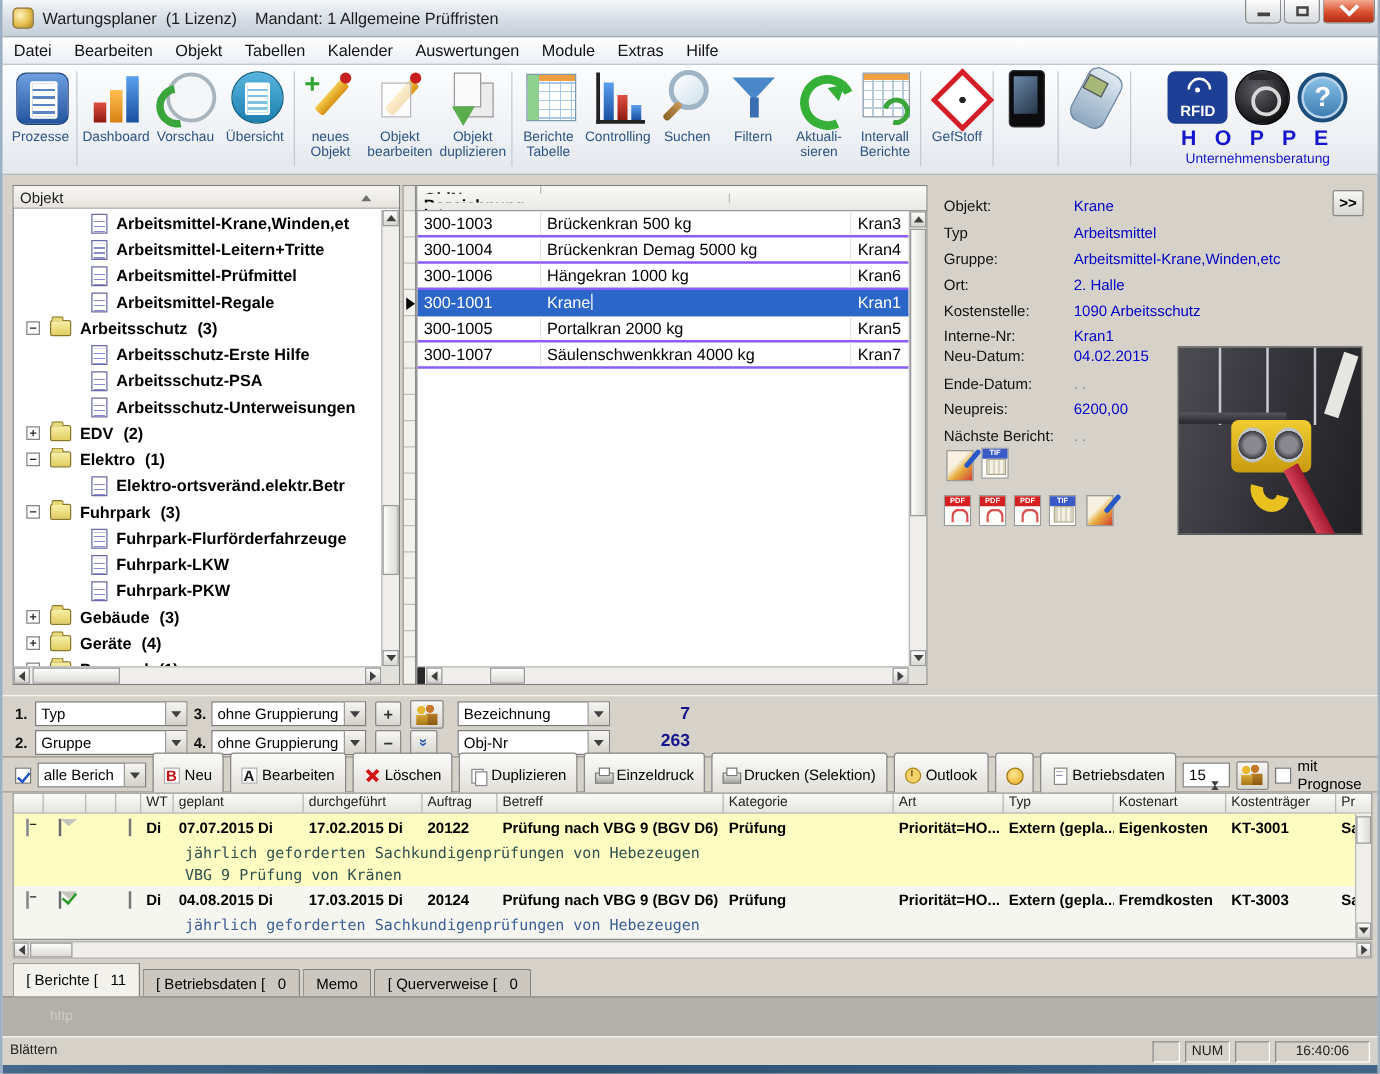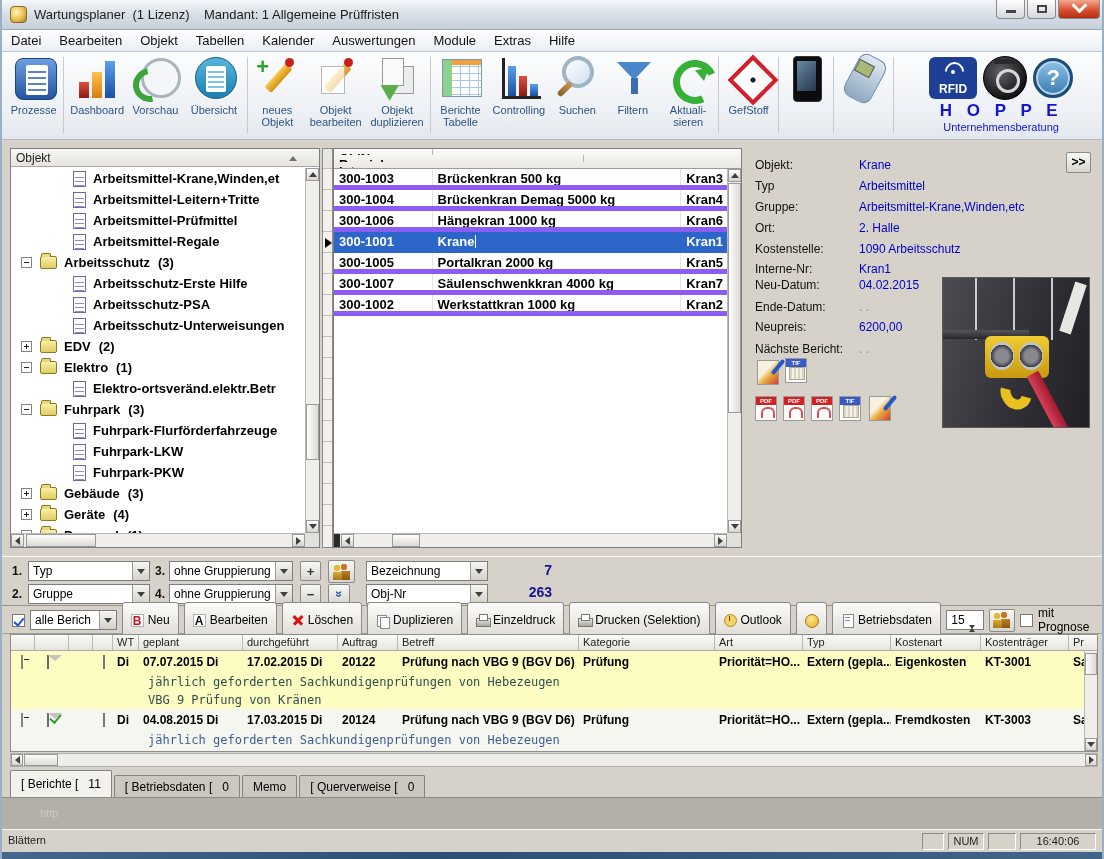--- a/index.html
+++ b/index.html
@@ -176,21 +176,21 @@
   .reccell { height:21px; border-bottom:1px solid #c0beb8; position:relative; }
   .reccell.hdr { height:20px; background:#e8e6e0; }
   .rec-arrow { position:absolute; left:2px; top:6px; width:0; height:0; border-top:5px solid transparent;
     border-bottom:5px solid transparent; border-left:7px solid #000; }
   .otable { position:absolute; left:331px; top:148px; width:409px; height:400px; background:#fff; border:1px solid #7e7e7e; }
   .ohead { height:20px; display:flex; background:linear-gradient(#fbfbfa,#e9e8e2); border-bottom:1px solid #9a9a9a;
     font-size:13px; font-weight:bold;flex-direction:column; }
   .ohead > span { line-height:19px; padding-left:5px; border-right:1px solid #b8b8b4; overflow:hidden; white-space:nowrap; }
   .oc1 { width:99px; } .oc2 { width:250px; } .oc3 { width:46px; border-right:none !important; }
   .obody { position:absolute; left:0; top:20px; right:14px; bottom:14px; overflow:hidden; }
-  .orow { height:21px; display:flex; font-size:13px; font-weight:bold; border-bottom:5px solid #8b5cf6; }
+  .orow { height:21px; display:flex; font-size:13px; font-weight:normal; border-bottom:2px solid #8b5cf6; }
   .orow > span { line-height:20px; padding-left:5px; border-right:1px solid #e4e4e0; overflow:hidden; white-space:nowrap; }
   .orow.selected { background:#2c66c8; color:#fff; border-bottom-color:#2c66c8; }
   .orow.selected > span { border-right-color:#2c66c8; }
   .caret { display:inline-block; width:1px; height:13px; background:#fff; vertical-align:-2px; margin-left:1px; }
   .ofill { position:absolute; left:0; right:0; top:147px; bottom:0; display:flex; }
   .ofill > span { border-right:1px solid #ececе8; }
   .ot-vscroll { position:absolute; right:0; top:20px; width:14px; bottom:14px; background:#efeeea; border-left:1px solid #b8b8b8; }
   .ot-hscroll { position:absolute; left:0; bottom:0; right:14px; height:14px; background:#efeeea; border-top:1px solid #b8b8b8; }
 
   
@@ -407,20 +407,24 @@
     <div class="tlab">Suchen</div>
   </div>
   <div class="tb">
     <div class="ic ic-filtern"></div>
     <div class="tlab">Filtern</div>
   </div>
   <div class="tb">
     <div class="ic ic-aktual"></div>
     <div class="tlab">Aktuali­sieren</div>
   </div>
+  <div class="tb">
+    <div class="ic ic-intervall"></div>
+    <div class="tlab">Intervall Berichte</div>
+  </div>
   <div class="tsep"></div>
   <div class="tb">
     <div class="ic ic-gefstoff"></div>
     <div class="tlab">GefStoff</div>
   </div>
   <div class="tsep"></div>
   <div class="tb w48">
     <div class="ic ic-phone"></div>
   </div>
   <div class="tsep"></div>
@@ -607,25 +611,20 @@
     </div>
     <div class="orow">
       <span class="oc1">300-1005</span>
       <span class="oc2">Portalkran 2000 kg</span>
       <span class="oc3">Kran5</span>
     </div>
     <div class="orow">
       <span class="oc1">300-1007</span>
       <span class="oc2">Säulenschwenkkran 4000 kg</span>
       <span class="oc3">Kran7</span>
-    </div>
-    <div class="orow">
-      <span class="oc1">300-1002</span>
-      <span class="oc2">Werkstattkran 1000 kg</span>
-      <span class="oc3">Kran2</span>
     </div>
     <div class="ofill">
         <span class="oc1"></span>
         <span class="oc2"></span>
         <span class="oc3"></span>
       </div>
   </div>
   <div class="ot-vscroll">
     <div class="sbtn" style="top:0;left:0;">
         <span class="ar-u"></span>

